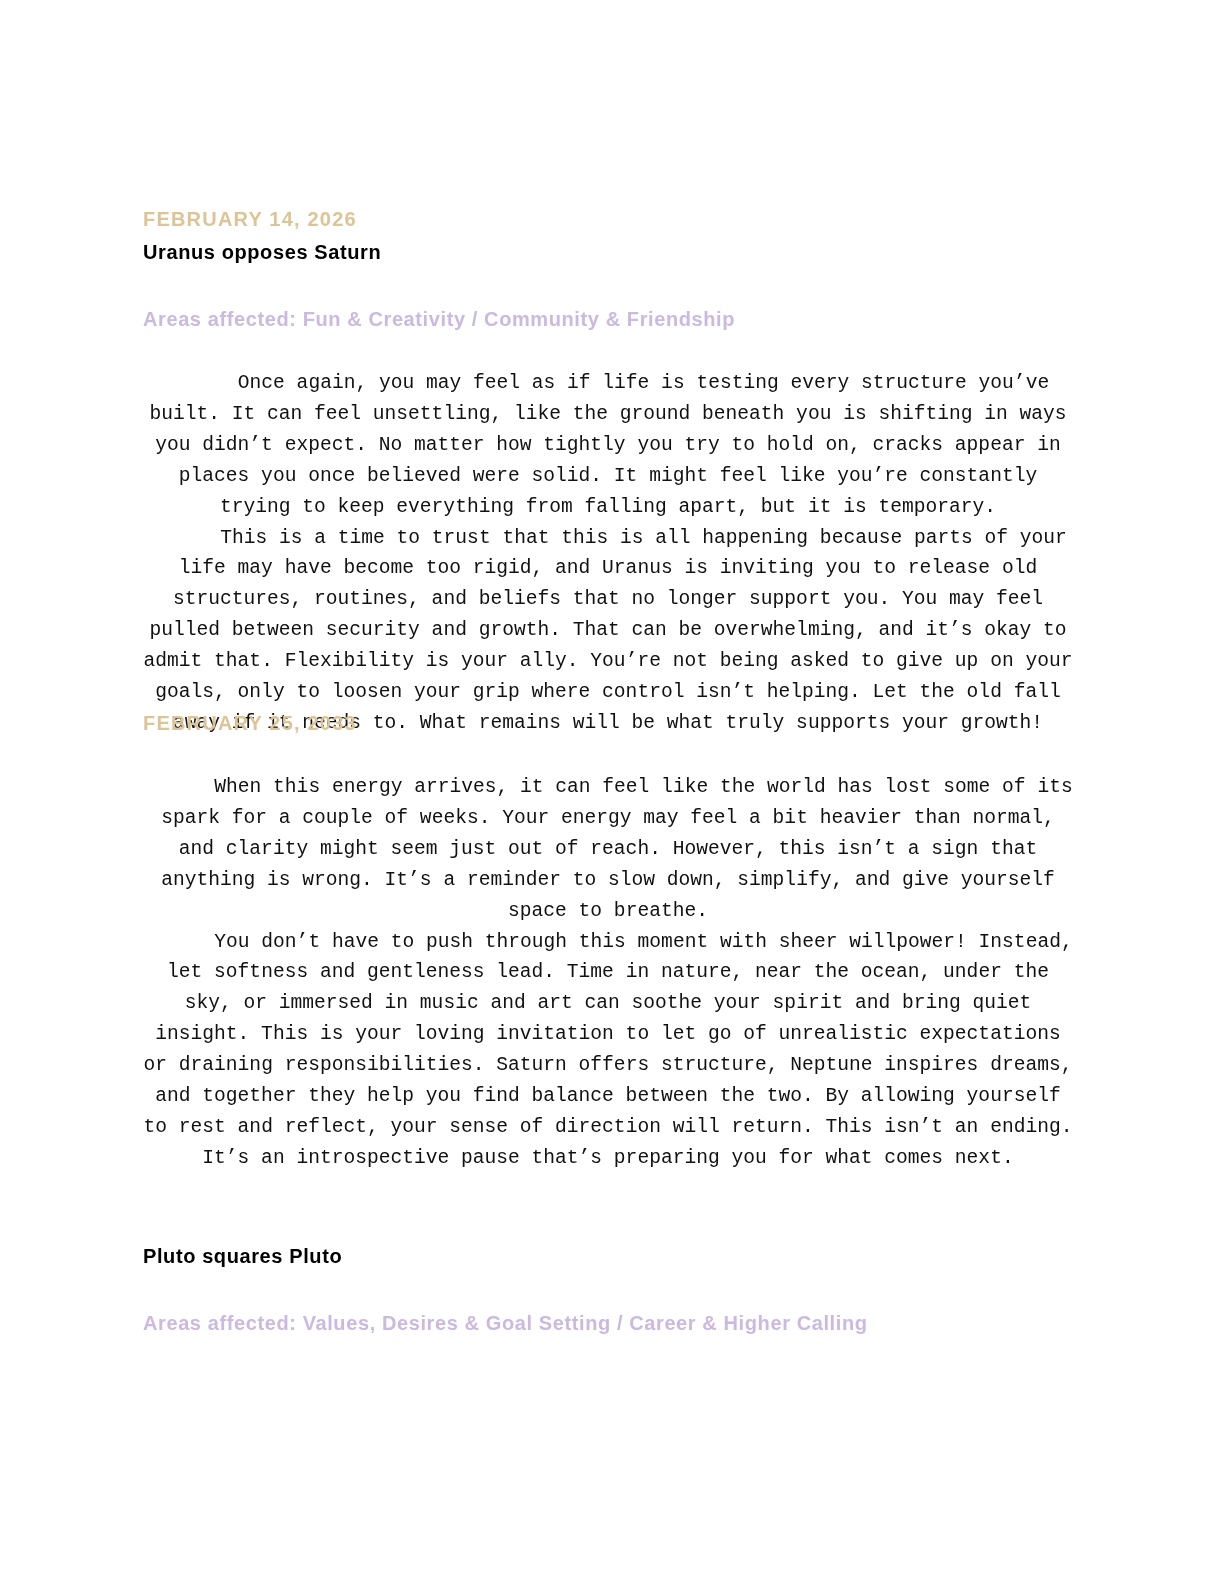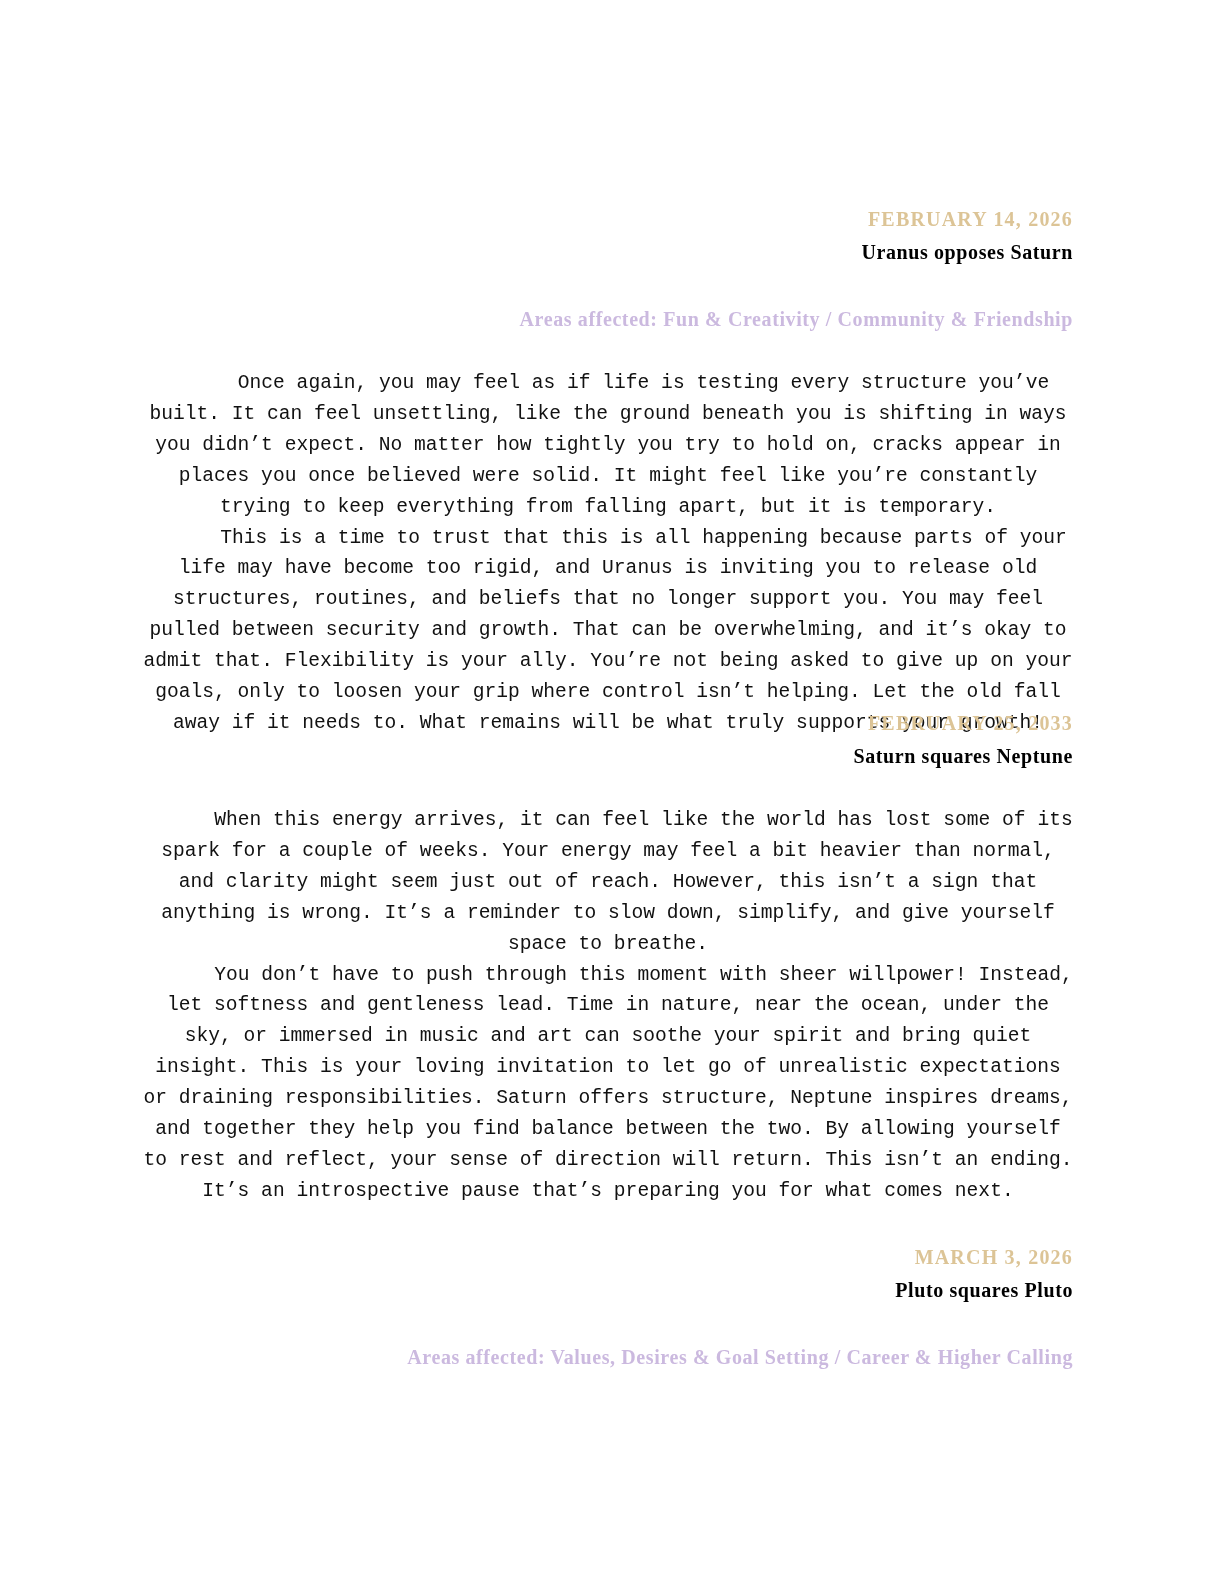--- a/index.html
+++ b/index.html
@@ -19,22 +19,22 @@
       left: 143px;
       top: 0;
       width: 930px;
     }
     .section {
       position: absolute;
       left: 0;
       width: 930px;
     }
     .heading {
-      text-align: right;
-      font-family: Liberation Serif, serif;
+      text-align: left;
+      font-family: Liberation Sans, sans-serif;
       font-weight: bold;
       letter-spacing: 0.6px;
     }
     .date {
       color: #dcc496;
       font-size: 20px;
       height: 34px;
       line-height: 34px;
       letter-spacing: 1.2px;
     }
@@ -74,26 +74,24 @@
     <div class="heading aspect">Uranus opposes Saturn</div>
     <div class="heading areas">Areas affected: Fun &amp; Creativity / Community &amp; Friendship</div>
     <div class="body">
       <p>Once again, you may feel as if life is testing every structure you’ve built. It can feel unsettling, like the ground beneath you is shifting in ways you didn’t expect. No matter how tightly you try to hold on, cracks appear in places you once believed were solid. It might feel like you’re constantly trying to keep everything from falling apart, but it is temporary.</p>
       <p>This is a time to trust that this is all happening because parts of your life may have become too rigid, and Uranus is inviting you to release old structures, routines, and beliefs that no longer support you. You may feel pulled between security and growth. That can be overwhelming, and it’s okay to admit that. Flexibility is your ally. You’re not being asked to give up on your goals, only to loosen your grip where control isn’t helping. Let the old fall away if it needs to. What remains will be what truly supports your growth!</p>
     </div>
   </section>
 
   <section class="section" style="top:706px;">
     <div class="heading date">FEBRUARY 25, 2033</div>
-    <div class="heading aspect">Saturn squares Neptune</div>
     <div class="body">
       <p>When this energy arrives, it can feel like the world has lost some of its spark for a couple of weeks. Your energy may feel a bit heavier than normal, and clarity might seem just out of reach. However, this isn’t a sign that anything is wrong. It’s a reminder to slow down, simplify, and give yourself space to breathe.</p>
       <p>You don’t have to push through this moment with sheer willpower! Instead, let softness and gentleness lead. Time in nature, near the ocean, under the sky, or immersed in music and art can soothe your spirit and bring quiet insight. This is your loving invitation to let go of unrealistic expectations or draining responsibilities. Saturn offers structure, Neptune inspires dreams, and together they help you find balance between the two. By allowing yourself to rest and reflect, your sense of direction will return. This isn’t an ending. It’s an introspective pause that’s preparing you for what comes next.</p>
     </div>
   </section>
 
   <section class="section" style="top:1240px;">
-    <div class="heading date">MARCH 3, 2026</div>
     <div class="heading aspect">Pluto squares Pluto</div>
     <div class="heading areas">Areas affected: Values, Desires &amp; Goal Setting / Career &amp; Higher Calling</div>
   </section>
 
 </div>
 
 </body></html>

